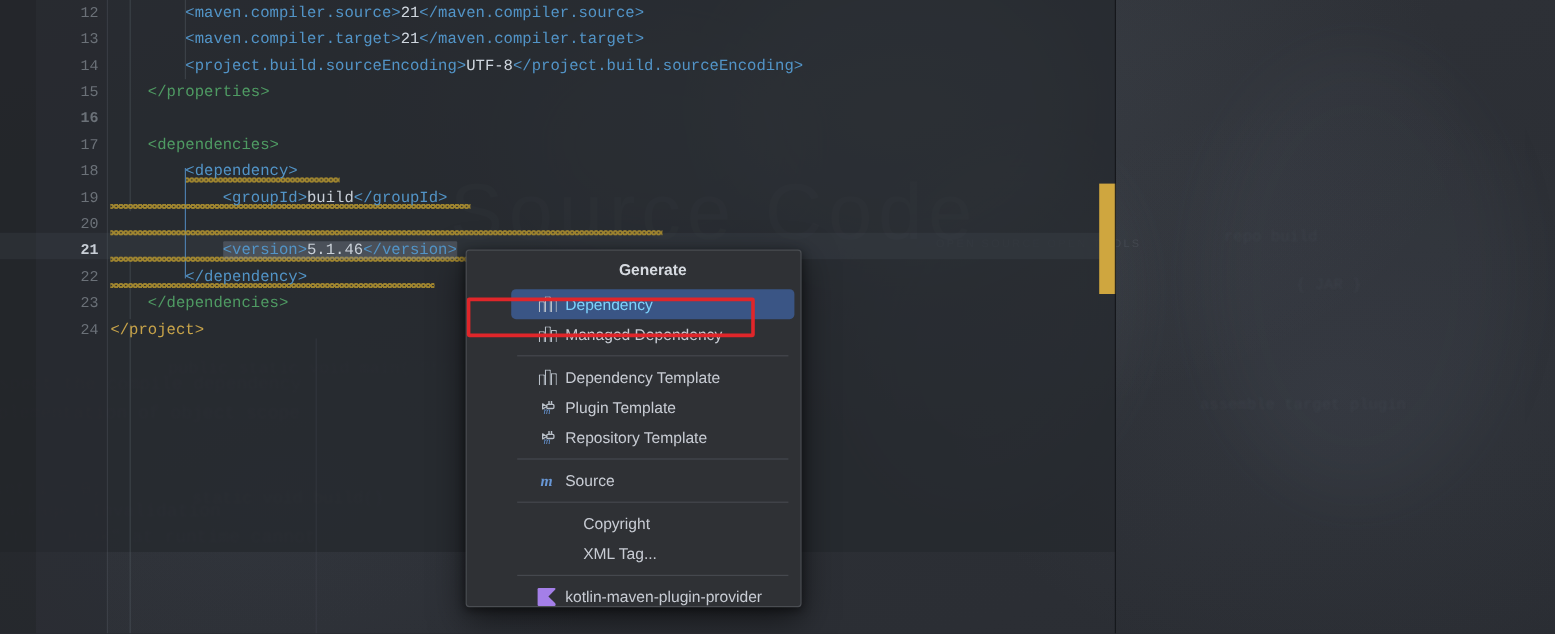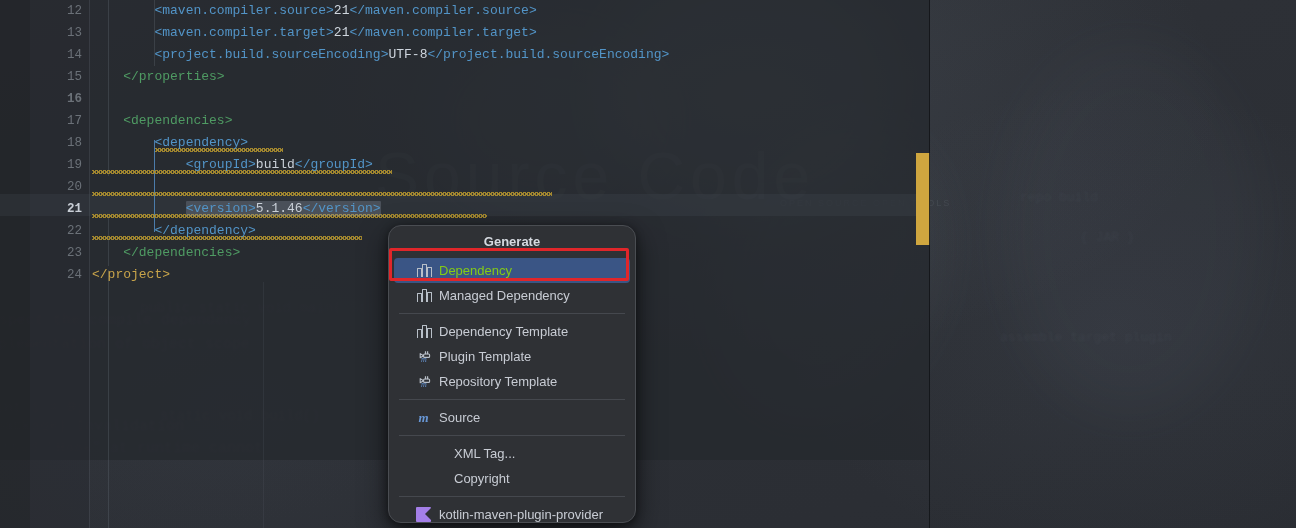--- a/index.html
+++ b/index.html
@@ -78,35 +78,36 @@
       repeating-linear-gradient(45deg, #b5952f 0 1.4px, rgba(0,0,0,0) 1.4px 2.8px);
     background-size:4px 4px;
     opacity:.85;
   }
 
   
   #scroll-marker{position:absolute;left:916px;top:153px;width:14px;height:92px;background:#cfa63f;z-index:4;}
 
   
   #popup{
-    position:absolute;left:388px;top:225px;width:246px;height:296px;z-index:10;
-    background:#2f3135;border:1px solid #4a4d52;border-radius:13px;
+    position:absolute;left:388px;top:208px;width:246px;height:296px;z-index:10;
+    background:#2f3135;border:1px solid #4a4d52;border-radius:3px;
     box-shadow:0 10px 28px rgba(0,0,0,.55), 0 2px 8px rgba(0,0,0,.45);
     overflow:hidden;
+    padding-left:32px;
   }
   #popup-title{
     height:32px;line-height:32px;text-align:center;
     font-size:13px;font-weight:bold;color:#d6dae0;
   }
   .mi{
     position:relative;height:25px;display:flex;align-items:center;
     padding-left:22px;font-size:13px;color:#c8ccd4;cursor:default;
     margin:0 5px;border-radius:4px;
   }
-  .mi.selected{background:#3a5585;color:#84cc16;}
+  .mi.selected{background:#3a5585;color:#7dd3fc;}
   .mi .mlabel{margin-left:8px;white-space:nowrap;}
   .mi.noicon{padding-left:52px;}
   .sep{height:1px;background:#45484e;margin:5px 10px;}
   .icon{width:15px;height:15px;display:inline-block;position:relative;flex:0 0 15px;}
 
   
   .ic-dep{}
   .ic-dep i{position:absolute;bottom:1px;width:3px;background:none;border:1px solid #b9c0c9;border-bottom:none;border-radius:1px 1px 0 0;}
   .ic-dep i:nth-child(1){left:1px;height:8px;}
   .ic-dep i:nth-child(2){left:6px;height:12px;}
@@ -256,24 +257,24 @@
         </span>
         <span class="mlabel">Repository Template</span>
       </div>
       <div class="sep"></div>
       <div class="mi">
         <span class="icon ic-m">m</span>
         <span class="mlabel">Source</span>
       </div>
       <div class="sep"></div>
       <div class="mi noicon">
+        <span class="mlabel">Copyright</span>
+      </div>
+      <div class="mi noicon">
         <span class="mlabel">XML Tag...</span>
-      </div>
-      <div class="mi noicon">
-        <span class="mlabel">Copyright</span>
       </div>
       <div class="sep"></div>
       <div class="mi">
         <span class="icon ic-kt"></span>
         <span class="mlabel">kotlin-maven-plugin-provider</span>
       </div>
     </div>
 </div>
 <div id="red-box" style="border-color: rgb(224, 38, 42);"></div>
 

